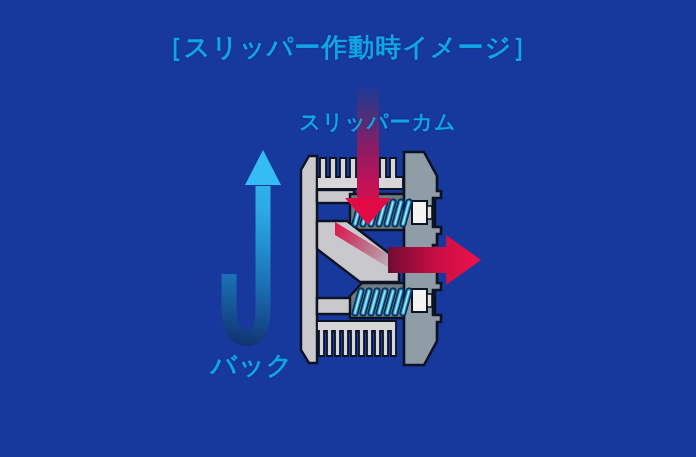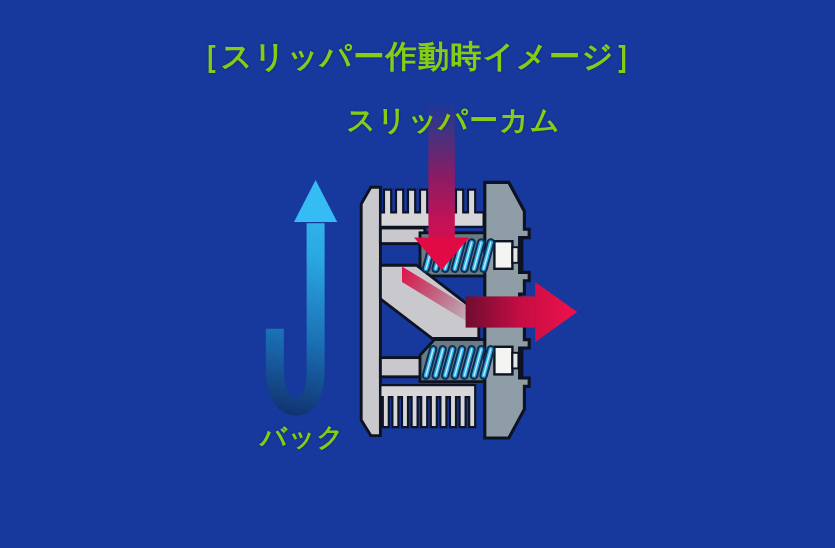--- a/index.html
+++ b/index.html
@@ -4,34 +4,34 @@
 <style>
   html,body{margin:0;padding:0;}
   body{
     width:696px;height:457px;overflow:hidden;position:relative;
     background:var(--bg,#17389c);
     font-family:"Liberation Sans","DejaVu Sans",sans-serif;
   }
   .canvas{position:absolute;inset:0;width:696px;height:457px;}
   svg{position:absolute;left:0;top:0;}
   .label{
-    position:absolute;color:#84cc16;font-weight:700;white-space:nowrap;
+    position:absolute;color:#0ea5e9;font-weight:700;white-space:nowrap;
     text-shadow:0 0 2px rgba(0,0,0,.25);
   }
   .title{
     left:0;top:30px;width:696px;text-align:center;
     font-size:26px;letter-spacing:1px;
   }
   .cam-label{
-    left:378px;top:84px;transform:translateX(-50%);
-    font-size:24px;letter-spacing:1px;font-family:Liberation Serif, serif;
+    left:378px;top:108px;transform:translateX(-50%);
+    font-size:21px;letter-spacing:1px;font-family:Liberation Serif, serif;
   }
   .torque-label{
     left:252px;top:350px;transform:translateX(-50%);
-    font-size:22px;line-height:30px;text-align:left;letter-spacing:1px;
+    font-size:26px;line-height:30px;text-align:left;letter-spacing:1px;
   }
   
   .metal{fill:var(--metal,#c9c9cd);stroke:var(--outline,#0d1322);stroke-width:2.4;}
   .teeth{fill:var(--teeth,#d7d7da);stroke:var(--outline,#0d1322);stroke-width:1.8;}
   .housing{fill:var(--housing,#6b7b83);stroke:var(--outline,#0d1322);stroke-width:2.4;}
   .hub{fill:var(--hub,#8e9da6);stroke:var(--outline,#0d1322);stroke-width:2.6;}
   .plunger{fill:#f4f4f2;stroke:var(--outline,#0d1322);stroke-width:2;}
   .nub{fill:#e4e4e2;stroke:var(--outline,#0d1322);stroke-width:1.6;}
   .coil-dark{stroke:#0e2f55;stroke-width:7;fill:none;stroke-linecap:round;}
   .coil{stroke:var(--spring,#2fb0e8);stroke-width:3.6;fill:none;stroke-linecap:round;}

